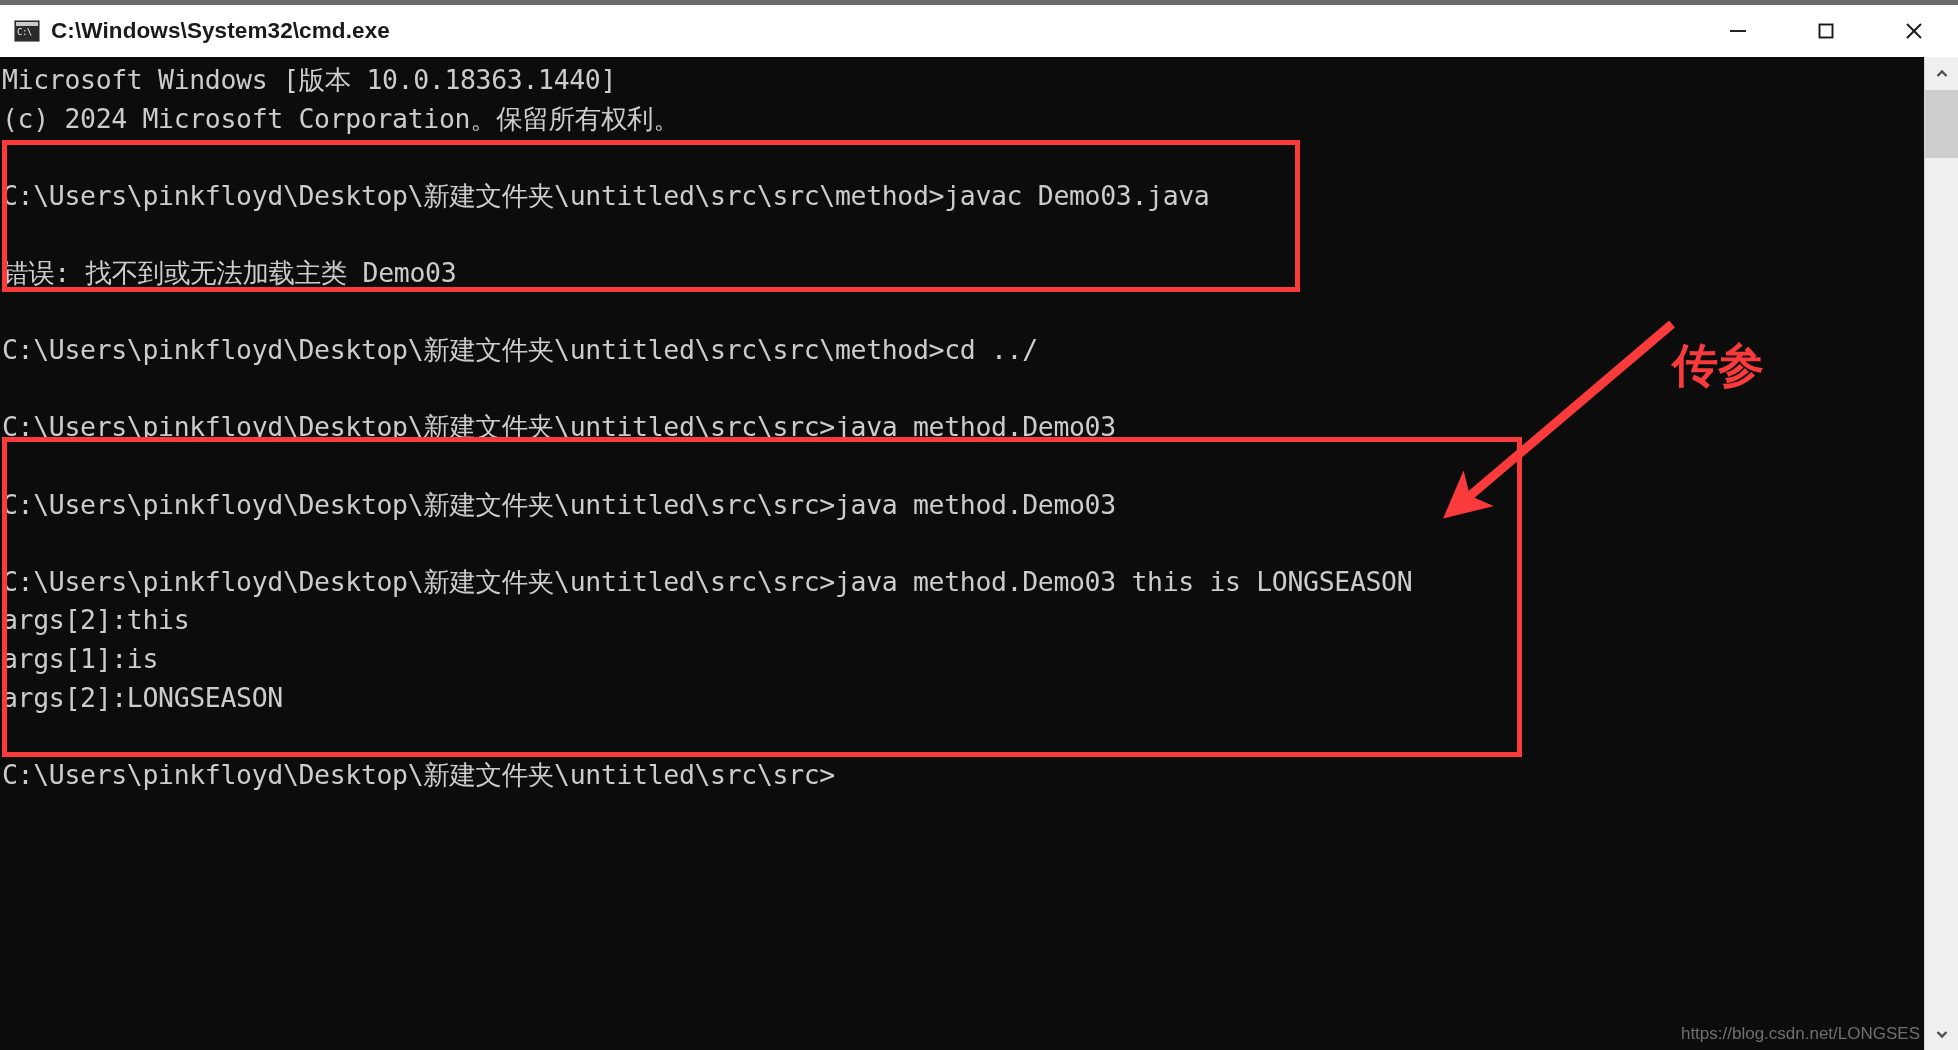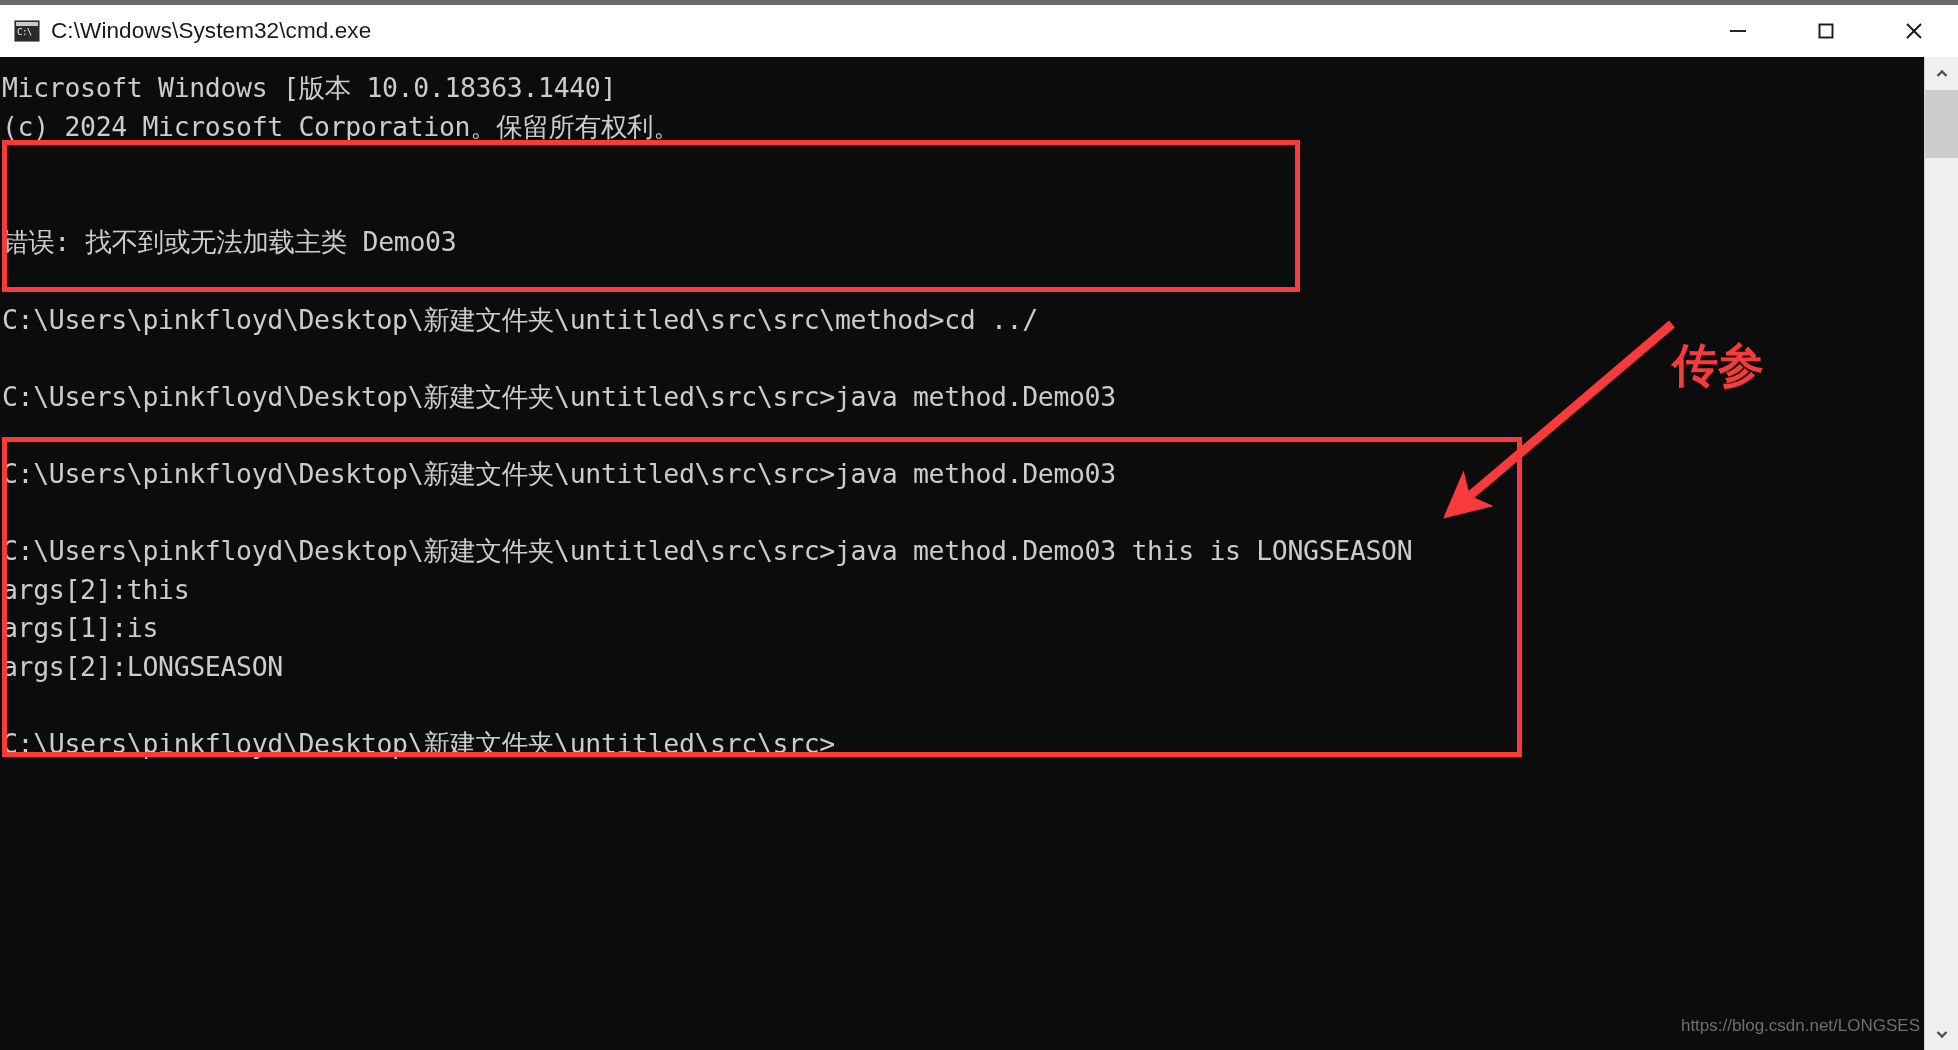--- a/index.html
+++ b/index.html
@@ -63,20 +63,21 @@
     font-size: 9px;
     line-height: 12px;
     color: #f2f2f2;
     letter-spacing: -0.5px;
   }
   .title-text {
     font-size: 22.5px;
     color: #1a1a1a;
     white-space: nowrap;
     letter-spacing: 0.1px;
+    font-weight: bold;
   }
   .winbtns {
     display: flex;
     align-items: stretch;
     height: 52px;
     flex: 0 0 auto;
   }
   .winbtn {
     width: 88px;
     display: flex;
@@ -93,21 +94,21 @@
     top: 57px;
     width: 1924px;
     height: 993px;
     background: #0c0c0c;
     overflow: hidden;
   }
   .console-inner {
     position: absolute;
     left: 0;
     top: 0;
-    padding: 12px 0 0 2px;
+    padding: 4px 0 0 2px;
   }
   .line {
     font-family: "DejaVu Sans Mono", monospace;
     font-size: 26.5px;
     line-height: 38.6px;
     color: #cccccc;
     white-space: pre;
     letter-spacing: -0.35px;
     height: 38.6px;
   }
@@ -139,21 +140,21 @@
     font-size: 46px;
     line-height: 52px;
     font-weight: 700;
     color: #fb3b3b;
     white-space: nowrap;
   }
 
   .watermark {
     position: absolute;
     right: 38px;
-    bottom: 14px;
+    bottom: 6px;
     font-family: "Liberation Sans", sans-serif;
     font-size: 17px;
     color: #6f6f6f;
     white-space: nowrap;
   }
 
   
   .scrollbar {
     position: absolute;
     right: 0;
@@ -215,20 +216,21 @@
           </svg>
       </div>
     </div>
   </div>
 
   <div class="console">
     <div class="console-inner" id="console-lines">
         <div class="line">Microsoft Windows [版本 10.0.18363.1440]</div>
         <div class="line">(c) 2024 Microsoft Corporation。保留所有权利。</div>
         <div class="line blank"> </div>
+        <div class="line">C:\Users\pinkfloyd\Desktop\新建文件夹\untitled\src\src\method&gt;javac Demo03.java</div>
         <div class="line blank"> </div>
         <div class="line">错误: 找不到或无法加载主类 Demo03</div>
         <div class="line blank"> </div>
         <div class="line">C:\Users\pinkfloyd\Desktop\新建文件夹\untitled\src\src\method&gt;cd ../</div>
         <div class="line blank"> </div>
         <div class="line">C:\Users\pinkfloyd\Desktop\新建文件夹\untitled\src\src&gt;java method.Demo03</div>
         <div class="line blank"> </div>
         <div class="line">C:\Users\pinkfloyd\Desktop\新建文件夹\untitled\src\src&gt;java method.Demo03</div>
         <div class="line blank"> </div>
         <div class="line">C:\Users\pinkfloyd\Desktop\新建文件夹\untitled\src\src&gt;java method.Demo03 this is LONGSEASON</div>

